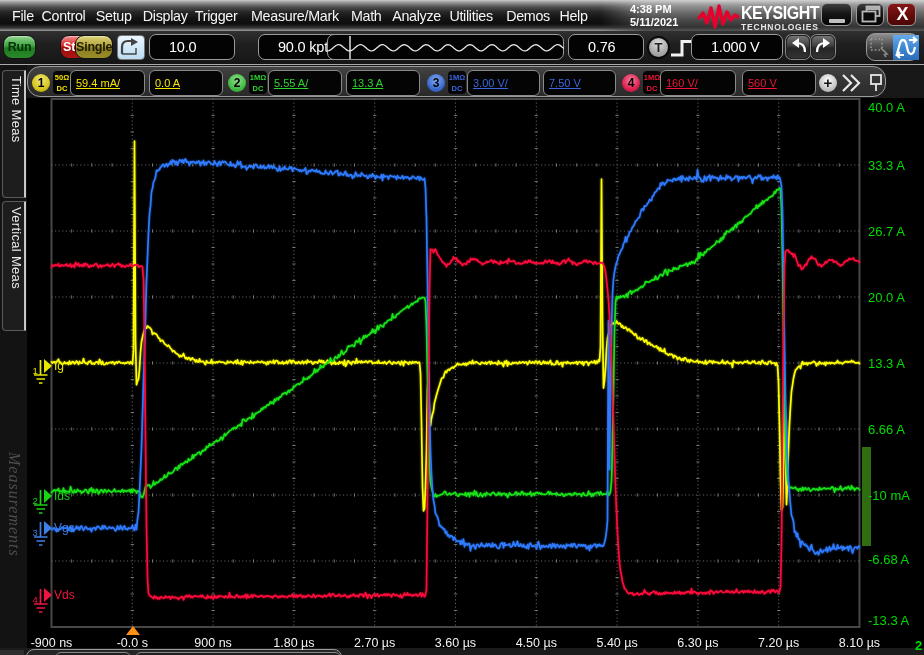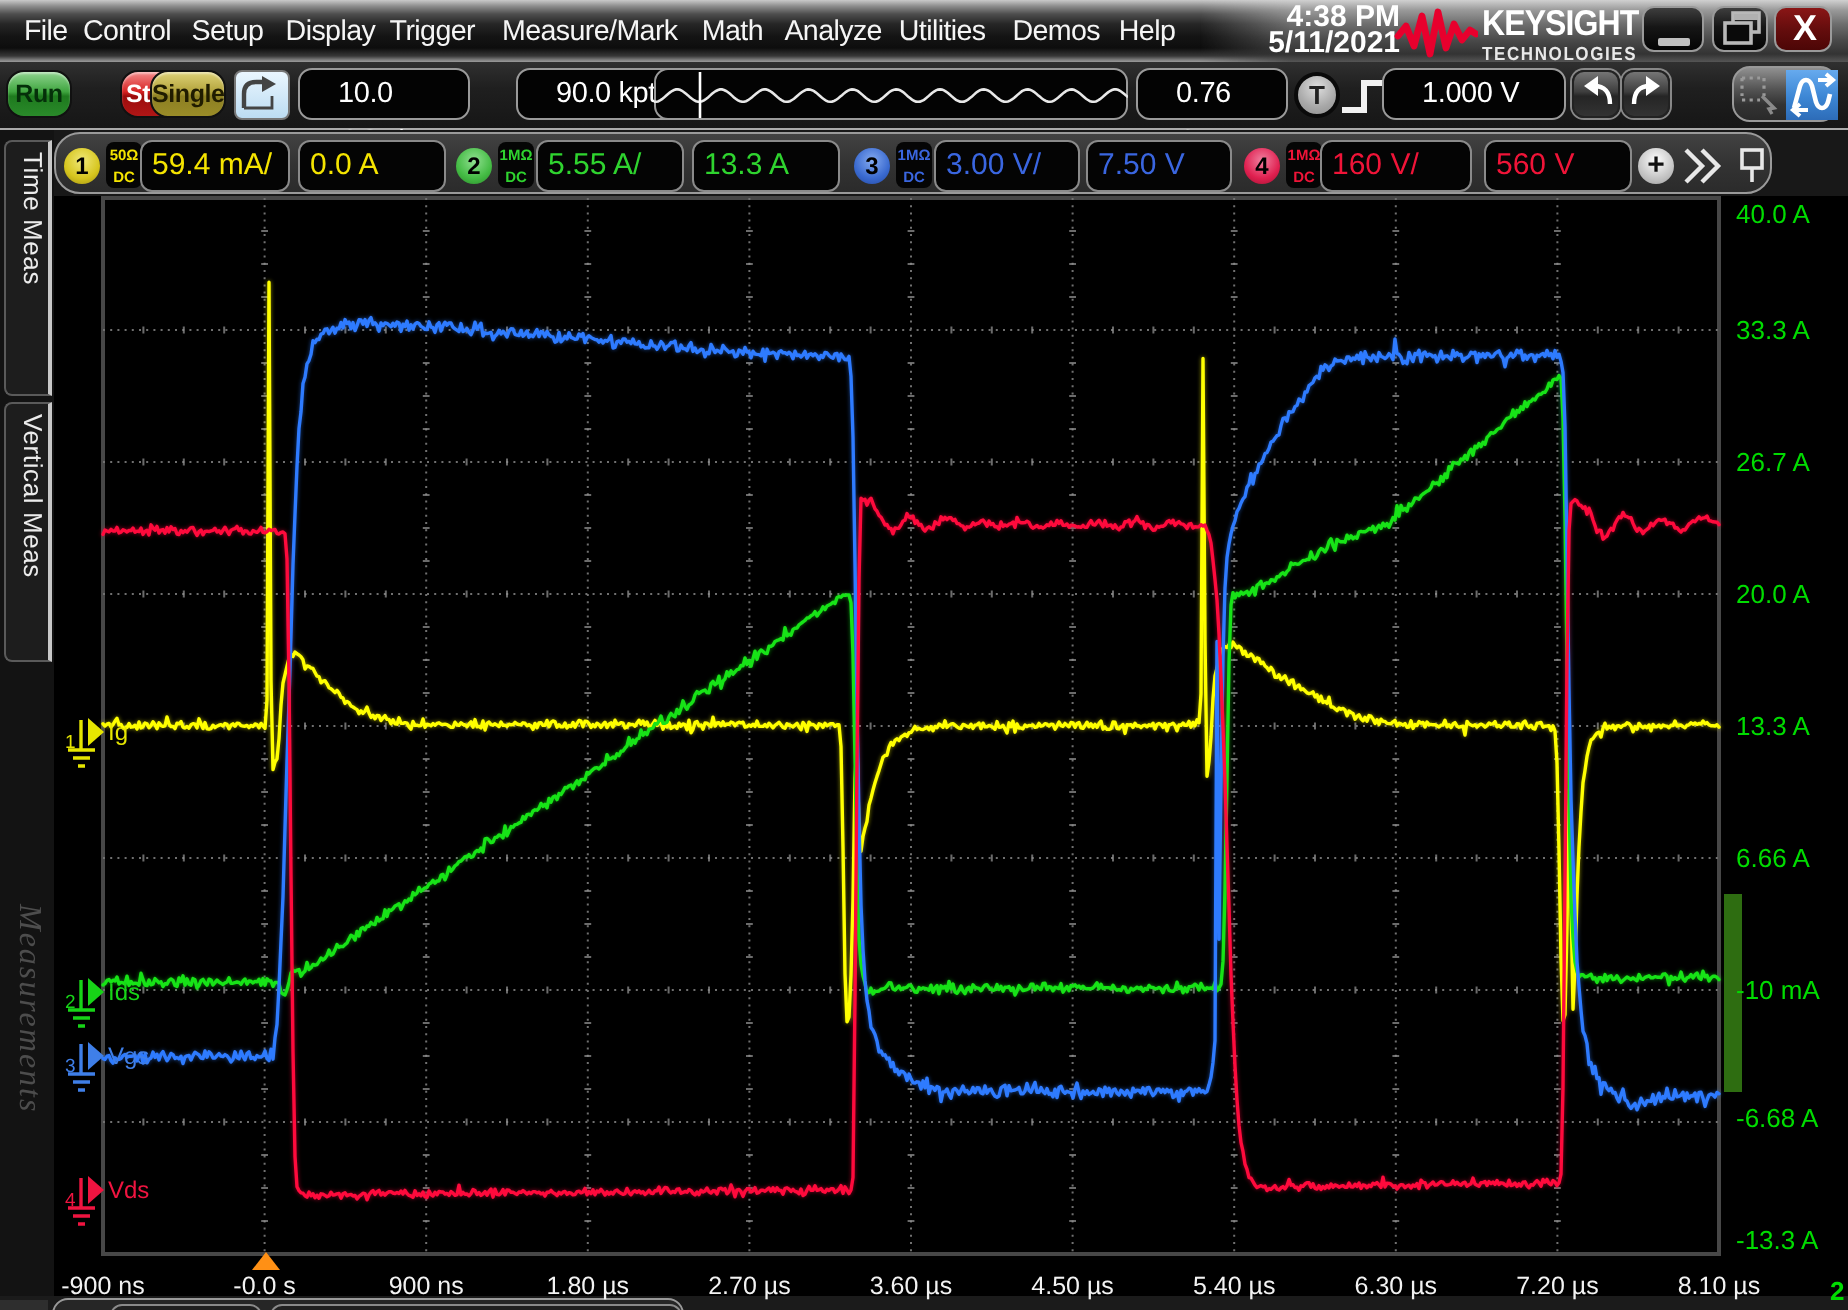--- a/index.html
+++ b/index.html
@@ -7,21 +7,21 @@
 #stage{position:relative;width:752px;height:655px;background:#000;}
 .abs{position:absolute;}
 
 #menubar{left:0;top:0;width:924px;height:31px;
   background:linear-gradient(#c9c9c9 0,#8e8e8e 3px,#4e4e4e 7px,#262626 12px,#141414 18px,#0d0d0d 24px,#383838 28px,#808080 30px,#9a9a9a 31px);}
 #menubar .mi{position:absolute;top:8px;color:#f5f5f5;font-size:14.3px;letter-spacing:-0.3px;}
 #titlegrad{left:600px;top:0;width:324px;height:31px;
   background:linear-gradient(#d0d0d0 0,#9a9a9a 5px,#6e6e6e 12px,#4a4a4a 20px,#333 27px,#555 31px);
   -webkit-mask-image:linear-gradient(to right,transparent 0,black 45px);
   mask-image:linear-gradient(to right,transparent 0,black 45px);}
-#clock{left:630px;top:3px;width:70px;text-align:right;color:#fff;font-size:15px;font-weight:bold;line-height:12.5px;}
+#clock{left:630px;top:3px;width:70px;text-align:left;color:#fff;font-size:11px;font-weight:bold;line-height:12.5px;}
 #kslogo{left:741px;top:3px;color:#fff;font-size:16px;font-weight:bold;letter-spacing:-0.45px;transform:scaleY(1.12);transform-origin:top left;}
 #kslogo .sub{display:block;font-size:9px;font-weight:bold;letter-spacing:0.8px;margin-top:-2px;font-size:8.5px;color:#e8e8e8;}
 .winbtn{top:3px;height:23px;border-radius:6px;border:1.5px solid #9a9a9a;
   background:linear-gradient(#3e3e3e 0,#161616 45%,#040404 100%);}
 #closebtn{background:linear-gradient(#8a1616 0,#650d0d 50%,#4c0606 100%);}
 
 #toolbar{left:0;top:31px;width:924px;height:34px;
   background:linear-gradient(#303030 0,#1f1f1f 40%,#161616 100%);
   border-bottom:1px solid #aaa;}
 .tbtn{position:absolute;top:4px;height:24px;border-radius:9px;color:#000;
@@ -34,21 +34,21 @@
   border:1px solid #222;box-shadow:0 0 0 1px #888;}
 
 #chanbar{left:0;top:65px;width:924px;height:33px;background:#181818;}
 #chancont{left:27px;top:1px;width:859px;height:31px;border:1.5px solid #9a9a9a;border-radius:13px;
   background:linear-gradient(#424242 0,#333 50%,#2b2b2b 100%);}
 .chcirc{position:absolute;top:7px;width:18px;height:18px;border-radius:50%;
   font-size:12px;font-weight:bold;text-align:center;line-height:18px;color:#000;}
 .chimp{position:absolute;top:4px;width:18px;height:23px;background:#050505;border-radius:4px;
   font-size:7.5px;font-weight:bold;text-align:center;line-height:11px;padding-top:1px;}
 .chbox{position:absolute;top:2.5px;height:26px;background:#040404;border:1px solid #8a8a8a;
-  border-radius:6px;font-size:15px;line-height:24px;padding-left:5px;}
+  border-radius:6px;font-size:11px;line-height:24px;padding-left:5px;text-decoration:underline;}
 
 #sidebar{left:0;top:65px;width:27px;height:590px;background:#131313;}
 .vtab{position:absolute;left:2px;width:24px;background:#1d1d1d;border:1px solid #5a5a5a;
   border-right:2px solid #c8c8c8;border-radius:4px 0 0 4px;color:#ececec;
   writing-mode:vertical-rl;letter-spacing:0.3px;padding-top:5px;font-size:13px;}
 #wmark{left:1px;top:387px;width:22px;color:#4d4d4d;font-size:16px;font-style:italic;font-family:"Liberation Serif",serif;
   writing-mode:vertical-rl;letter-spacing:1px;}
 
 #botstrip{left:0;top:648px;width:924px;height:7px;background:#1b1b1b;}
 #botpanel{left:26px;top:1px;width:316px;height:10px;border:1px solid #999;border-radius:8px 8px 0 0;background:#262626;}

